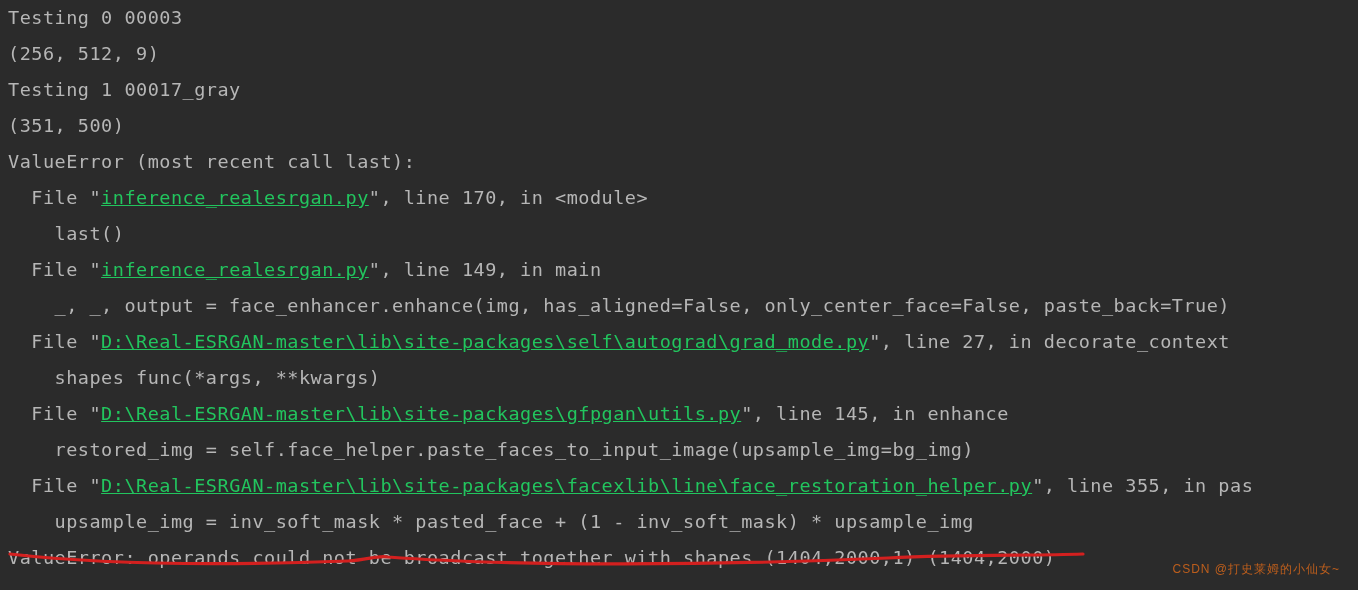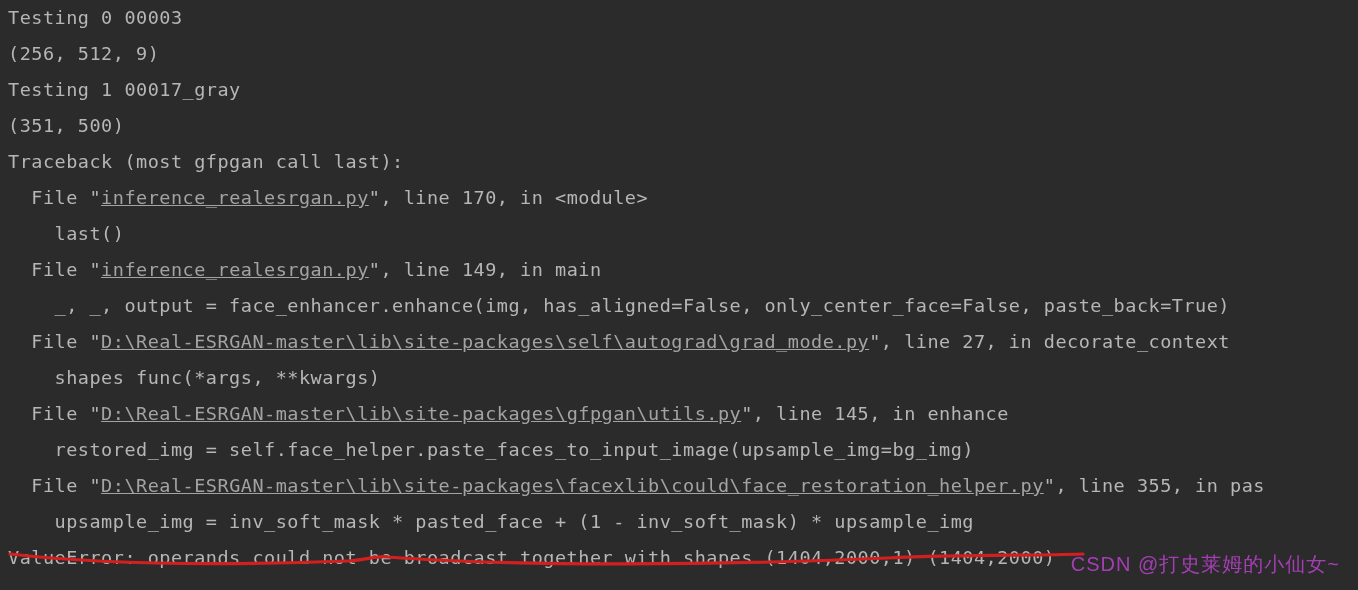--- a/index.html
+++ b/index.html
@@ -13,60 +13,60 @@
     overflow: hidden;
     position: relative;
   }
   pre.console {
     white-space: pre;
     line-height: 36px;
     padding: 0 8px;
     letter-spacing: 0.5px;
   }
   .link {
-    color: #a3a3a3;
+    color: #22c55e;
     text-decoration: underline;
   }
   .underline-annot {
     position: absolute;
     bottom: 20px;
     left: 8px;
     width: 1080px;
     height: 22px;
     pointer-events: none;
   }
   .watermark {
     position: absolute;
     right: 18px;
     bottom: 12px;
     font-family: Arial, "Microsoft YaHei", sans-serif;
-    font-size: 20px;
-    color: #d946ef;
+    font-size: 12px;
+    color: #f97316;
     letter-spacing: 1px;
     opacity: 0.7;
     pointer-events: none;
   }
 </style>
 </head>
 <body>
 
 <pre class="console" id="console-output"><span>Testing 0 00003</span>
 <span>(256, 512, 9)</span>
 <span>Testing 1 00017_gray</span>
 <span>(351, 500)</span>
-<span>Traceback (most gfpgan call last):</span>
+<span>ValueError (most recent call last):</span>
 <span>  File "</span><span class="link">inference_realesrgan.py</span><span>", line 170, in &lt;module&gt;</span>
 <span>    last()</span>
 <span>  File "</span><span class="link">inference_realesrgan.py</span><span>", line 149, in main</span>
 <span>    _, _, output = face_enhancer.enhance(img, has_aligned=False, only_center_face=False, paste_back=True)</span>
 <span>  File "</span><span class="link">D:\Real-ESRGAN-master\lib\site-packages\self\autograd\grad_mode.py</span><span>", line 27, in decorate_context</span>
 <span>    shapes func(*args, **kwargs)</span>
 <span>  File "</span><span class="link">D:\Real-ESRGAN-master\lib\site-packages\gfpgan\utils.py</span><span>", line 145, in enhance</span>
 <span>    restored_img = self.face_helper.paste_faces_to_input_image(upsample_img=bg_img)</span>
-<span>  File "</span><span class="link">D:\Real-ESRGAN-master\lib\site-packages\facexlib\could\face_restoration_helper.py</span><span>", line 355, in pas</span>
+<span>  File "</span><span class="link">D:\Real-ESRGAN-master\lib\site-packages\facexlib\line\face_restoration_helper.py</span><span>", line 355, in pas</span>
 <span>    upsample_img = inv_soft_mask * pasted_face + (1 - inv_soft_mask) * upsample_img</span>
 <span>ValueError: operands could not be broadcast together with shapes (1404,2000,1) (1404,2000) </span>
 </pre>
 
 <svg class="underline-annot" viewBox="0 0 1080 22" preserveAspectRatio="none">
   <path d="M2 6 C 80 15, 200 18, 340 13 C 360 12, 370 7, 380 9 C 500 18, 700 18, 880 10 C 960 6, 1020 8, 1075 6" stroke="#d3201f" stroke-width="3.2" fill="none" stroke-linecap="round"></path>
 </svg>
 
 <div class="watermark">CSDN @打史莱姆的小仙女~</div>
 

